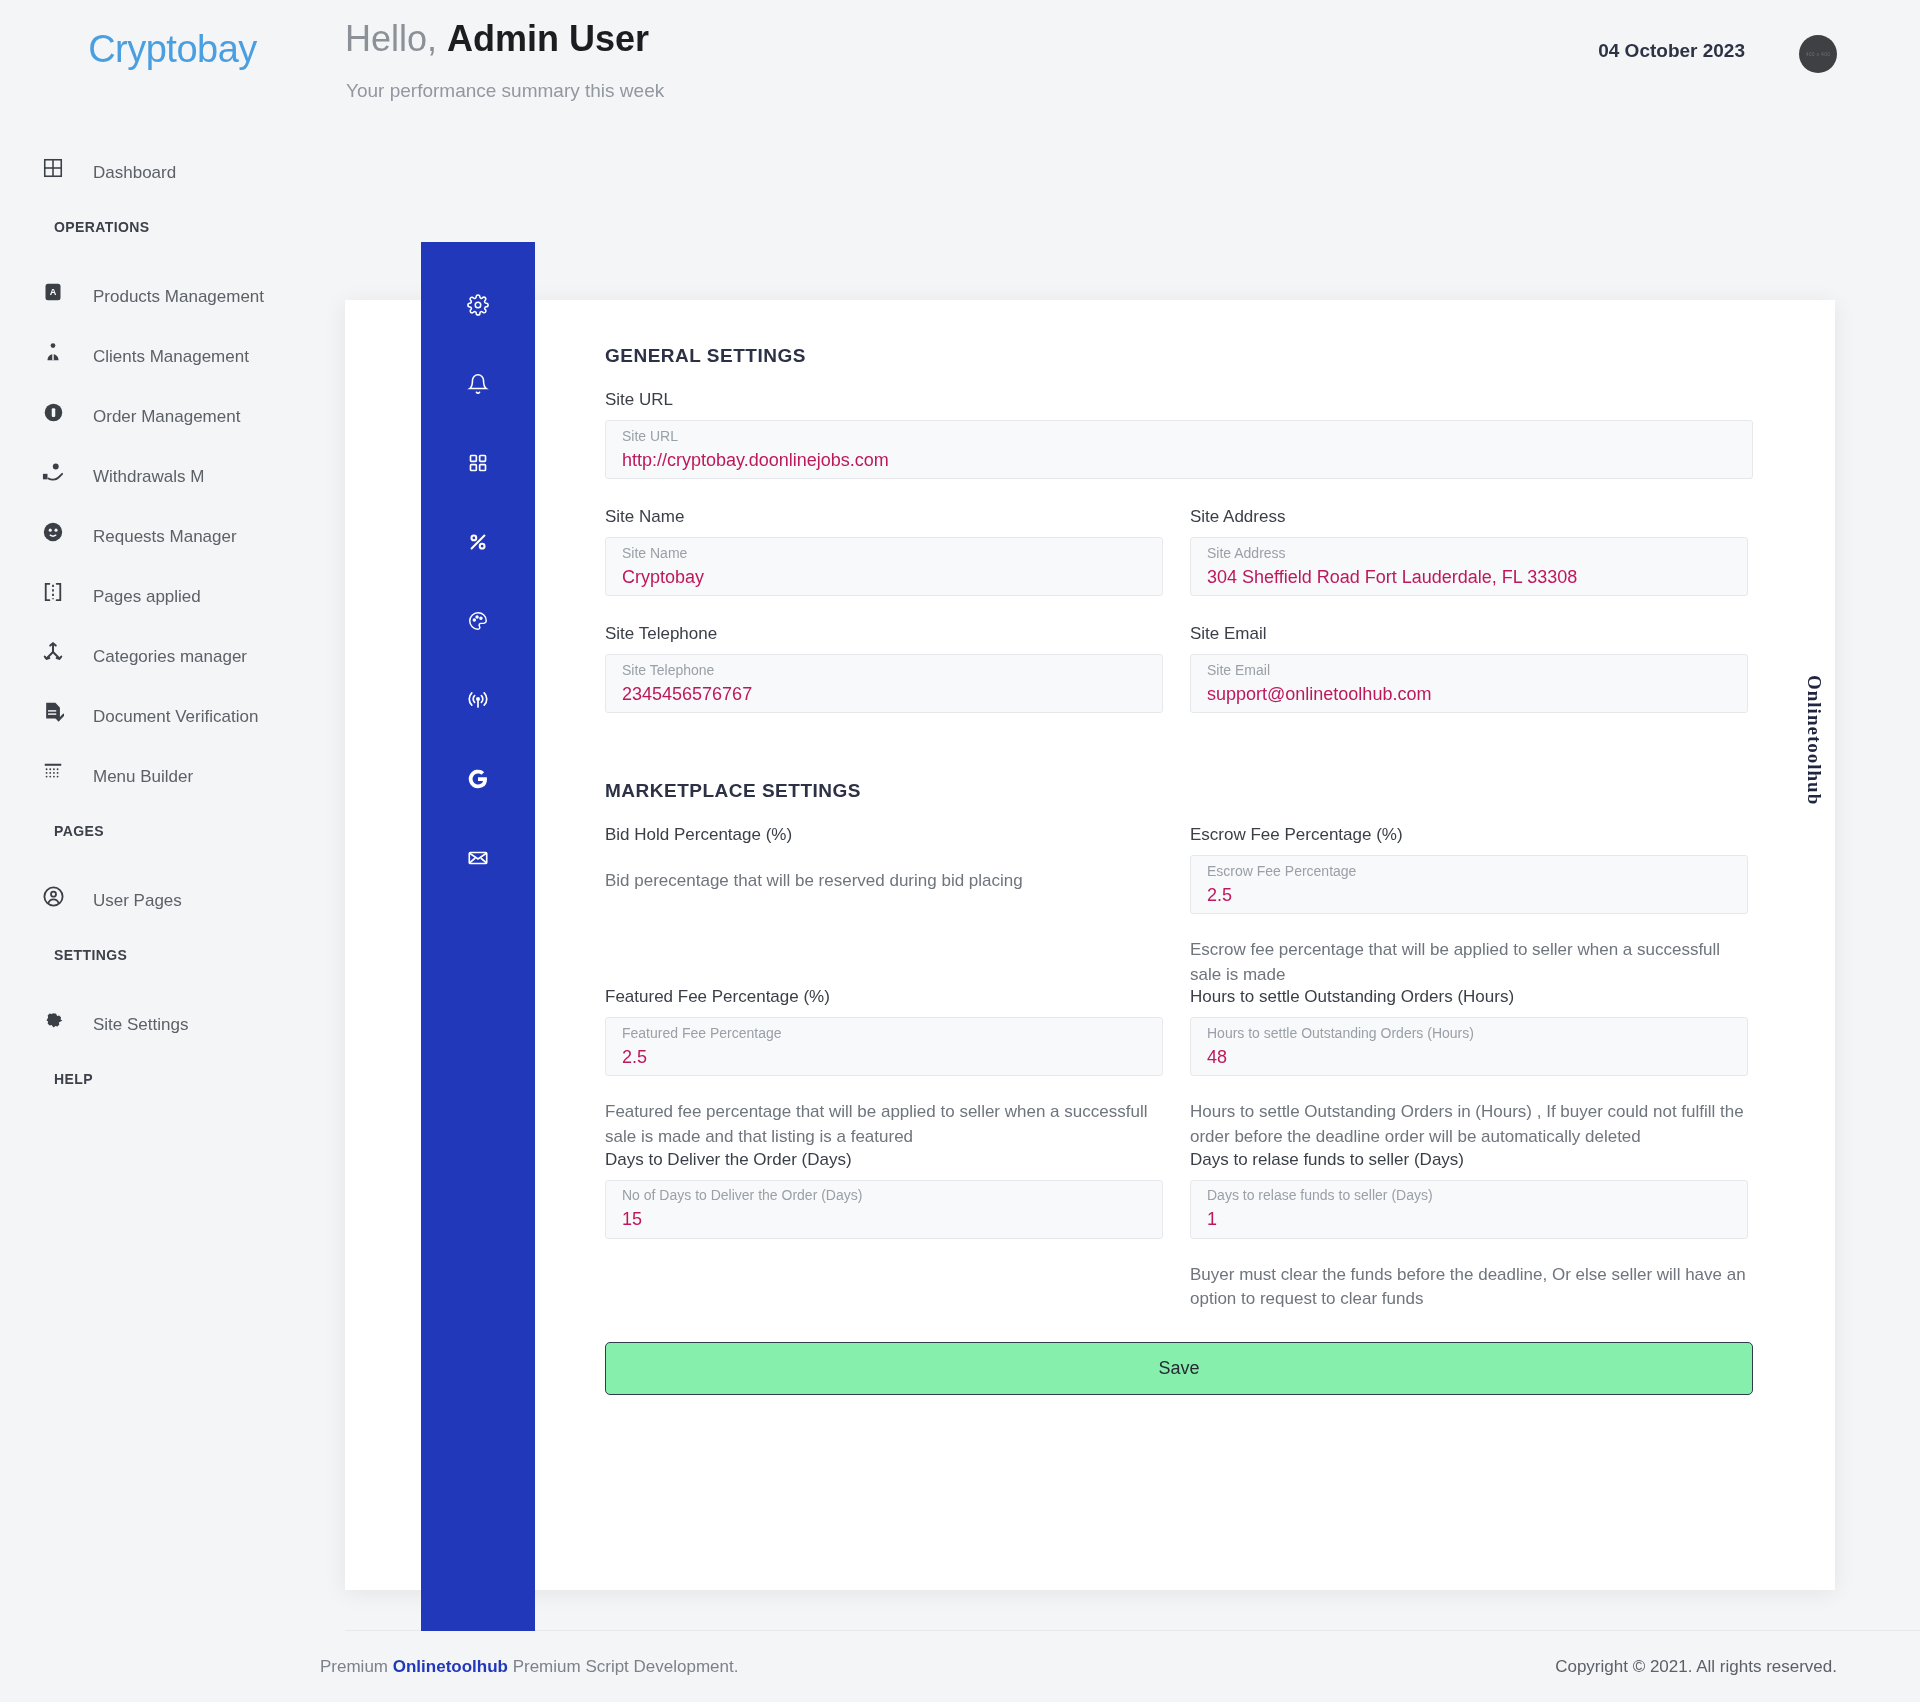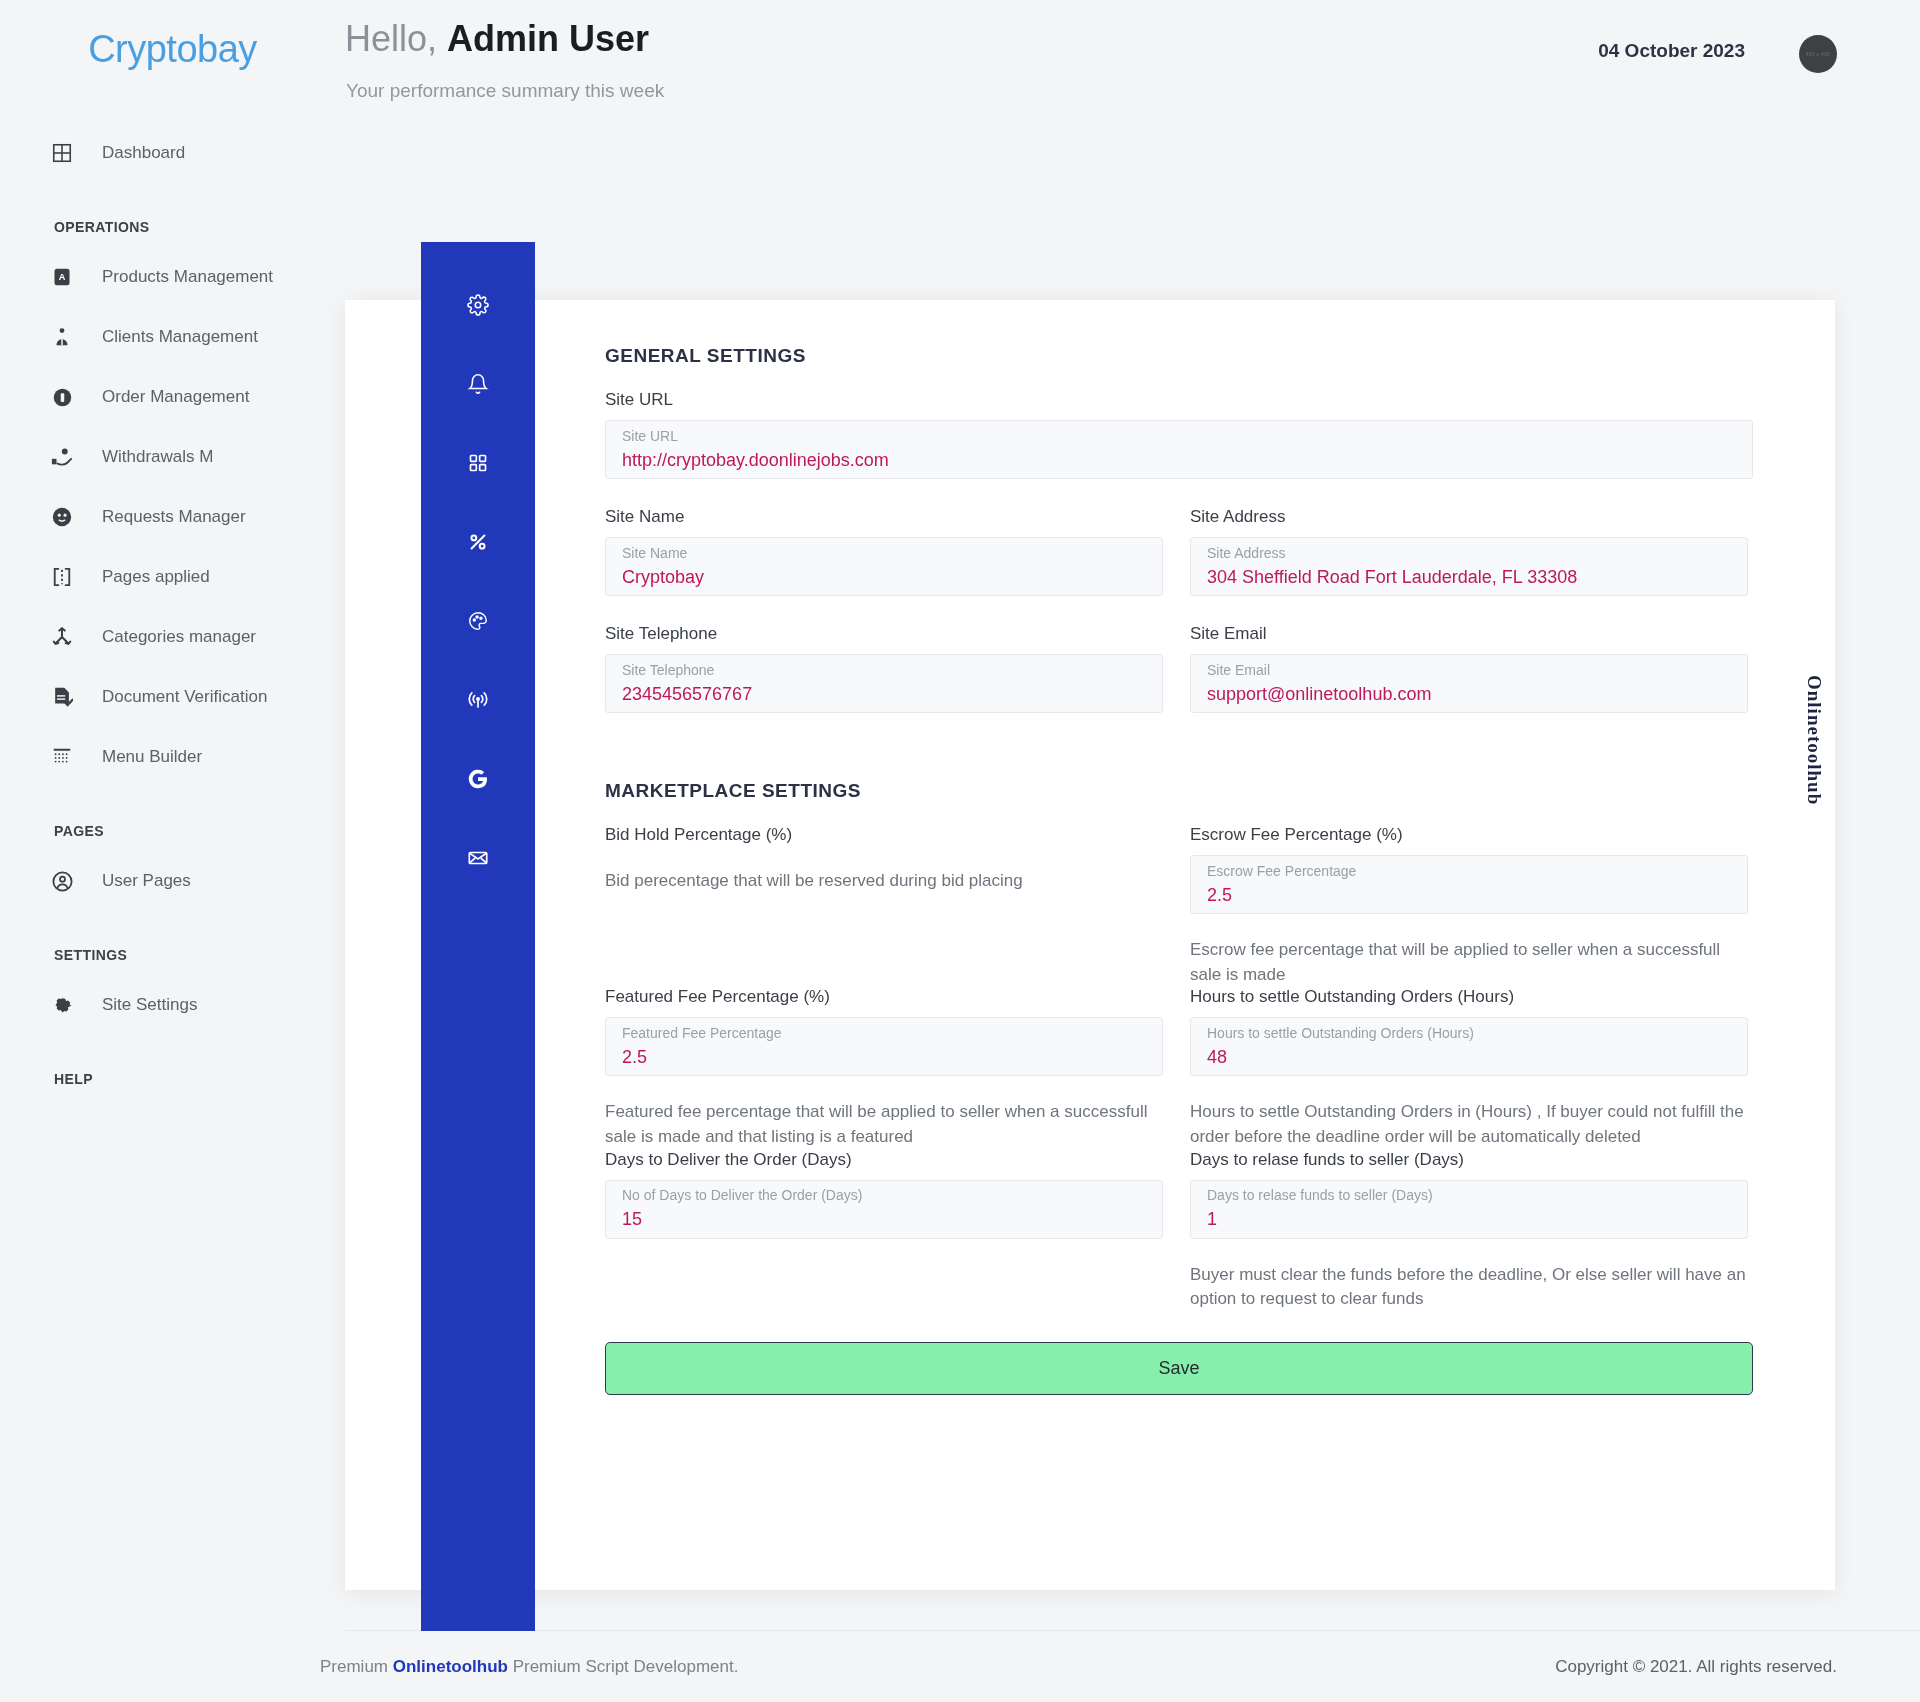--- a/index.html
+++ b/index.html
@@ -17,22 +17,22 @@
     position: absolute; left: 0; top: 0;
     width: 345px; height: 1630px;
     background: #f4f5f7;
   }
   .brand {
     font-size: 38px; color: #4a9fe0; font-weight: 400;
     text-align: center; padding-top: 28px; letter-spacing: -0.5px;
   }
   .nav-top { margin-top: 52px; }
   .nav-item {
-    display: flex; align-items: center;
-    height: 60px; padding-left: 45px; cursor: pointer;
+    display: flex; align-items: flex-end;
+    height: 60px; padding-left: 36px; cursor: pointer;
   }
   .nav-item .ico {
     width: 34px; height: 30px; display: flex;
     align-items: center; justify-content: center;
     color: #3b3f46; flex: none;
   }
   .nav-item .lbl {
     margin-left: 23px; font-size: 17px; color: #5c6168;
     white-space: nowrap;
   }

